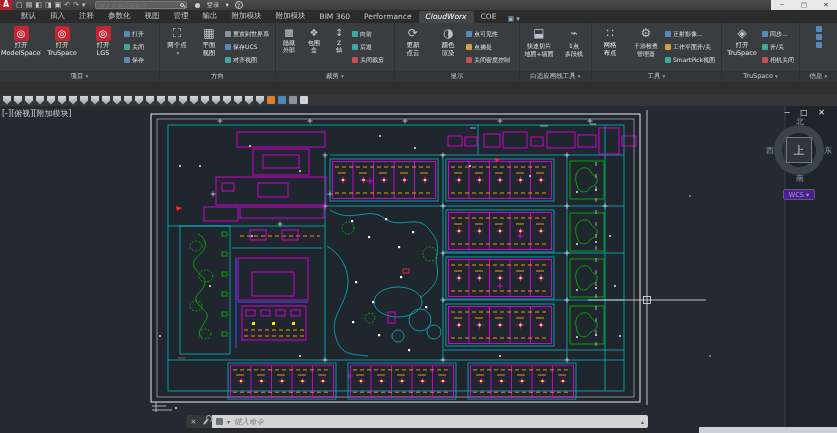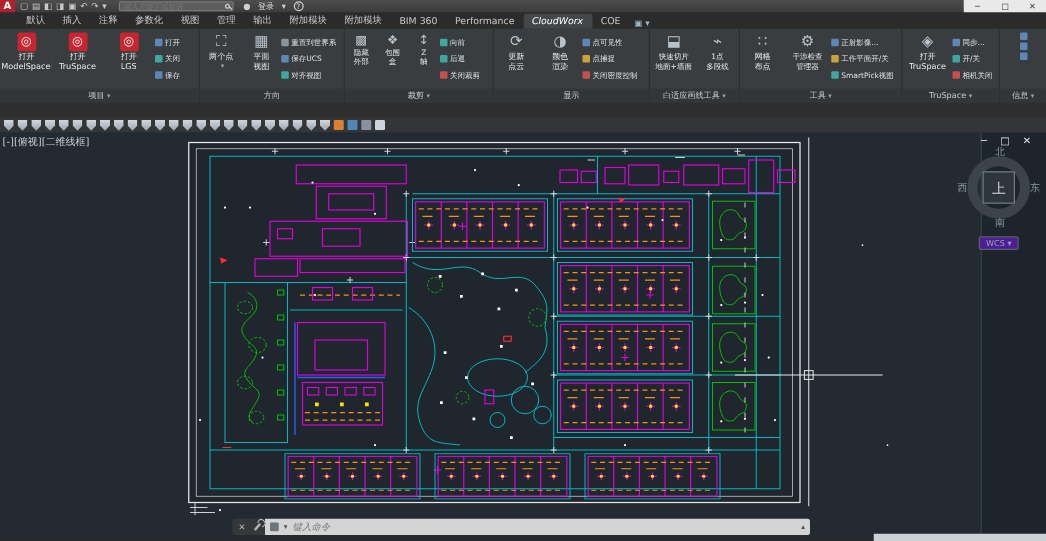--- a/index.html
+++ b/index.html
@@ -394,21 +394,21 @@
         <span class="shield"></span>
         <span class="shield"></span>
       </span>
     <span class="cwx" style="background:#d98032"></span>
     <span class="cwx" style="background:#4f87b5"></span>
     <span class="cwx" style="background:#8a92a0"></span>
     <span class="cwx" style="background:#cfd4da"></span>
   </div>
 
   <div class="canvas">
-    <div class="vplabel">[-][俯视][二维线框]</div>
+    <div class="vplabel">[-][俯视][附加模块]</div>
     <div class="docctl">─ □ ✕</div>
 
     <svg width="837" height="327" viewBox="0 0 837 327">
       <defs>
         <g id="wplus">
             <path class="sw2" d="M-2.5 0H2.5M0 -2.5V2.5"></path>
           </g>
         <g id="mplus">
             <path class="sm" d="M-3 0H3M0 -3V3"></path>
           </g>

